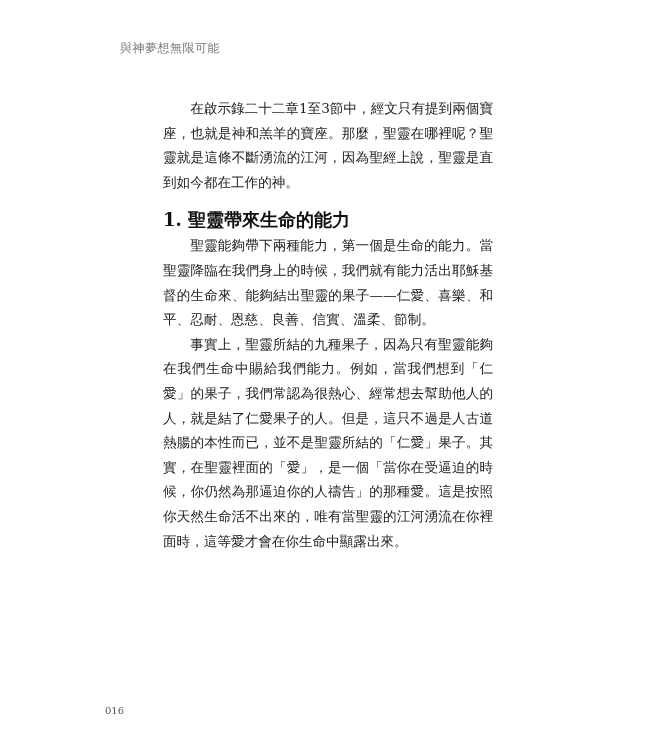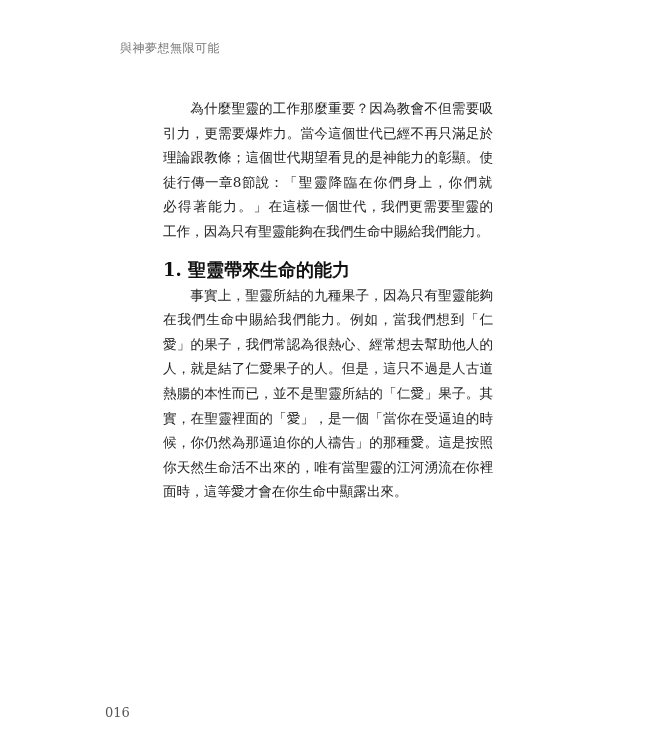--- a/index.html
+++ b/index.html
@@ -16,31 +16,32 @@
     color: #222; text-align: justify;
   }
   .body-text p { margin: 0; text-indent: 2em; }
   .quote { font-family: "DejaVu Serif", serif; letter-spacing: 1px; }
   .section-title {
     font-family: "DejaVu Serif", serif; font-weight: bold; font-size: 18px;
     margin: 13px 0 0 0; line-height: 26px; color: #111; text-indent: 0;
   }
   .page-number {
     position: absolute; left: 105px; top: 705px;
-    font-family: "DejaVu Serif", serif; font-size: 13px; color: #555;
+    font-family: "DejaVu Serif", serif; font-size: 10px; color: #555;
   }
 </style>
 </head>
 <body>
 
 <div class="page">
   <div class="running-head">與神夢想無限可能</div>
 
   <div class="body-text">
-    <p><span>為什麼聖靈的工作那麼重要？因為教會不但需要吸引力，更需要爆炸力。當今這個世代已經不再只滿足於理論跟教條；這個世代期望看見的是神能力的彰顯。使徒行傳一章8節說：</span><span class="quote">「聖靈降臨在你們身上，你們就必得著能力。」</span><span>在這樣一個世代，我們更需要聖靈的工作，因為只有聖靈能夠在我們生命中賜給我們能力。</span></p>
+    <p>在啟示錄二十二章1至3節中，經文只有提到兩個寶座，也就是神和羔羊的寶座。那麼，聖靈在哪裡呢？聖靈就是這條不斷湧流的江河，因為聖經上說，聖靈是直到如今都在工作的神。</p>
 
     <h2 class="section-title">1. 聖靈帶來生命的能力</h2>
 
+    <p>聖靈能夠帶下兩種能力，第一個是生命的能力。當聖靈降臨在我們身上的時候，我們就有能力活出耶穌基督的生命來、能夠結出聖靈的果子——仁愛、喜樂、和平、忍耐、恩慈、良善、信實、溫柔、節制。</p>
     <p>事實上，聖靈所結的九種果子，因為只有聖靈能夠在我們生命中賜給我們能力。例如，當我們想到「仁愛」的果子，我們常認為很熱心、經常想去幫助他人的人，就是結了仁愛果子的人。但是，這只不過是人古道熱腸的本性而已，並不是聖靈所結的「仁愛」果子。其實，在聖靈裡面的「愛」，是一個「當你在受逼迫的時候，你仍然為那逼迫你的人禱告」的那種愛。這是按照你天然生命活不出來的，唯有當聖靈的江河湧流在你裡面時，這等愛才會在你生命中顯露出來。</p>
   </div>
 
   <div class="page-number">016</div>
 </div>
 
 </body></html>

